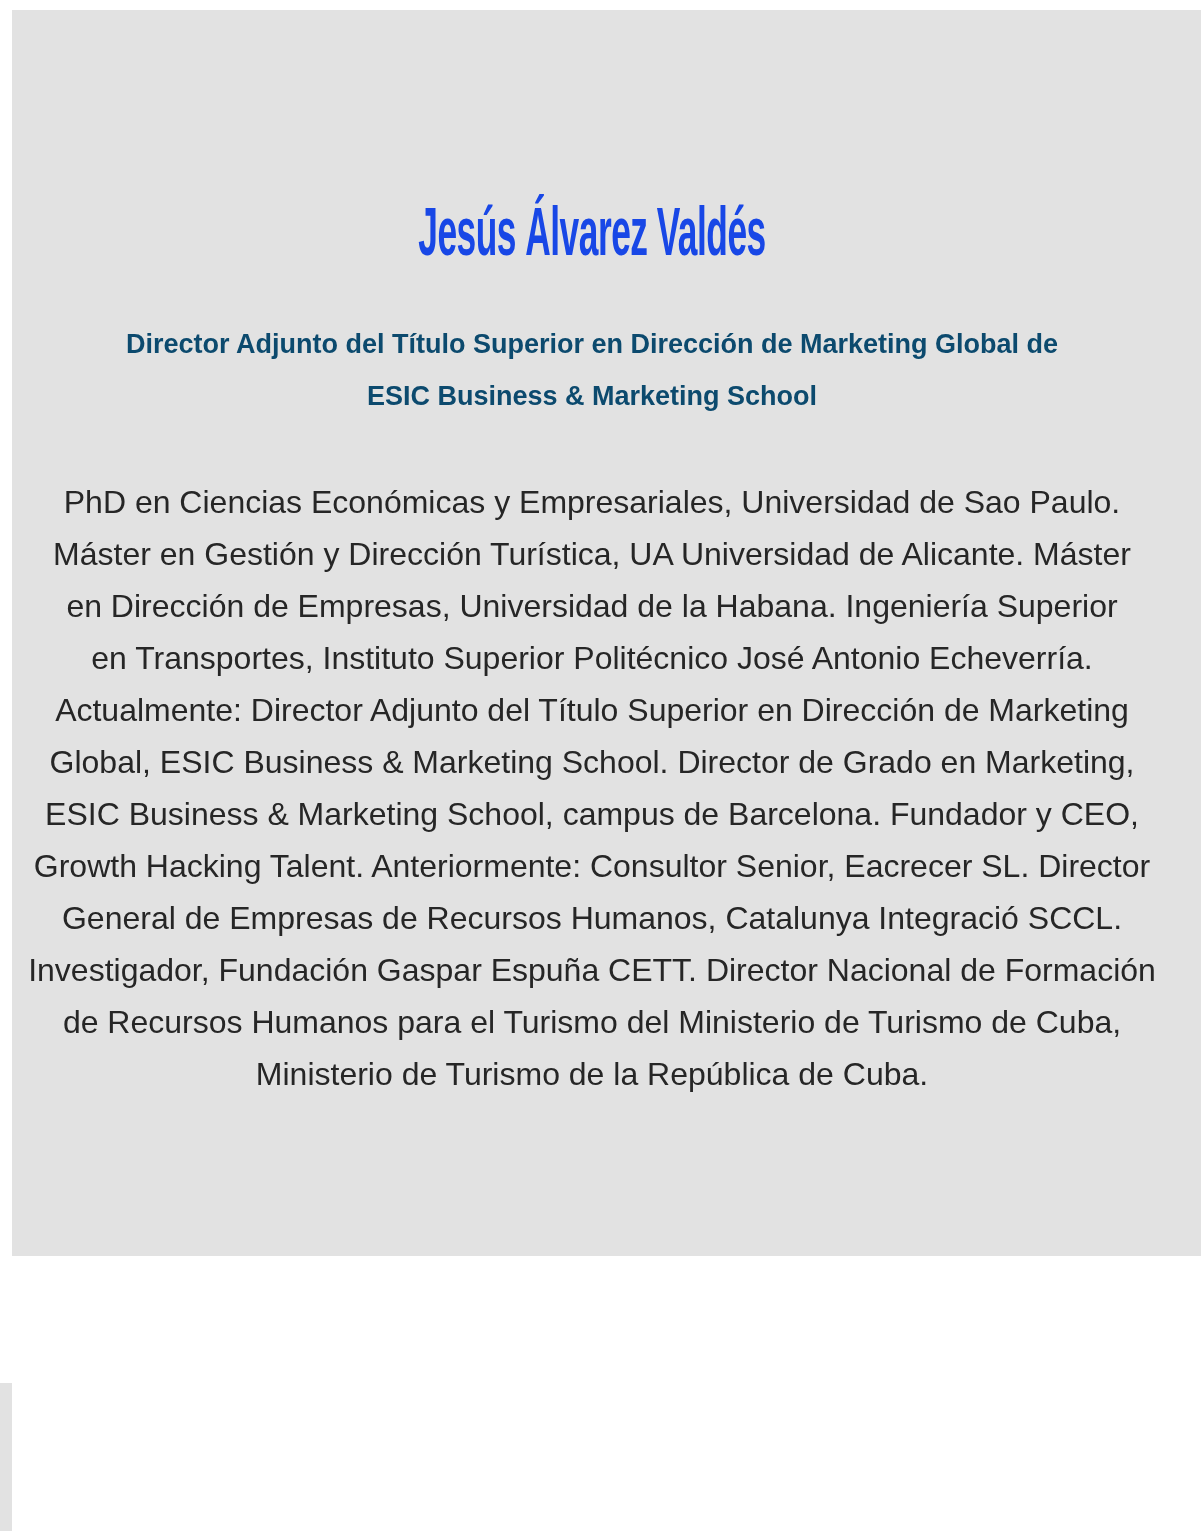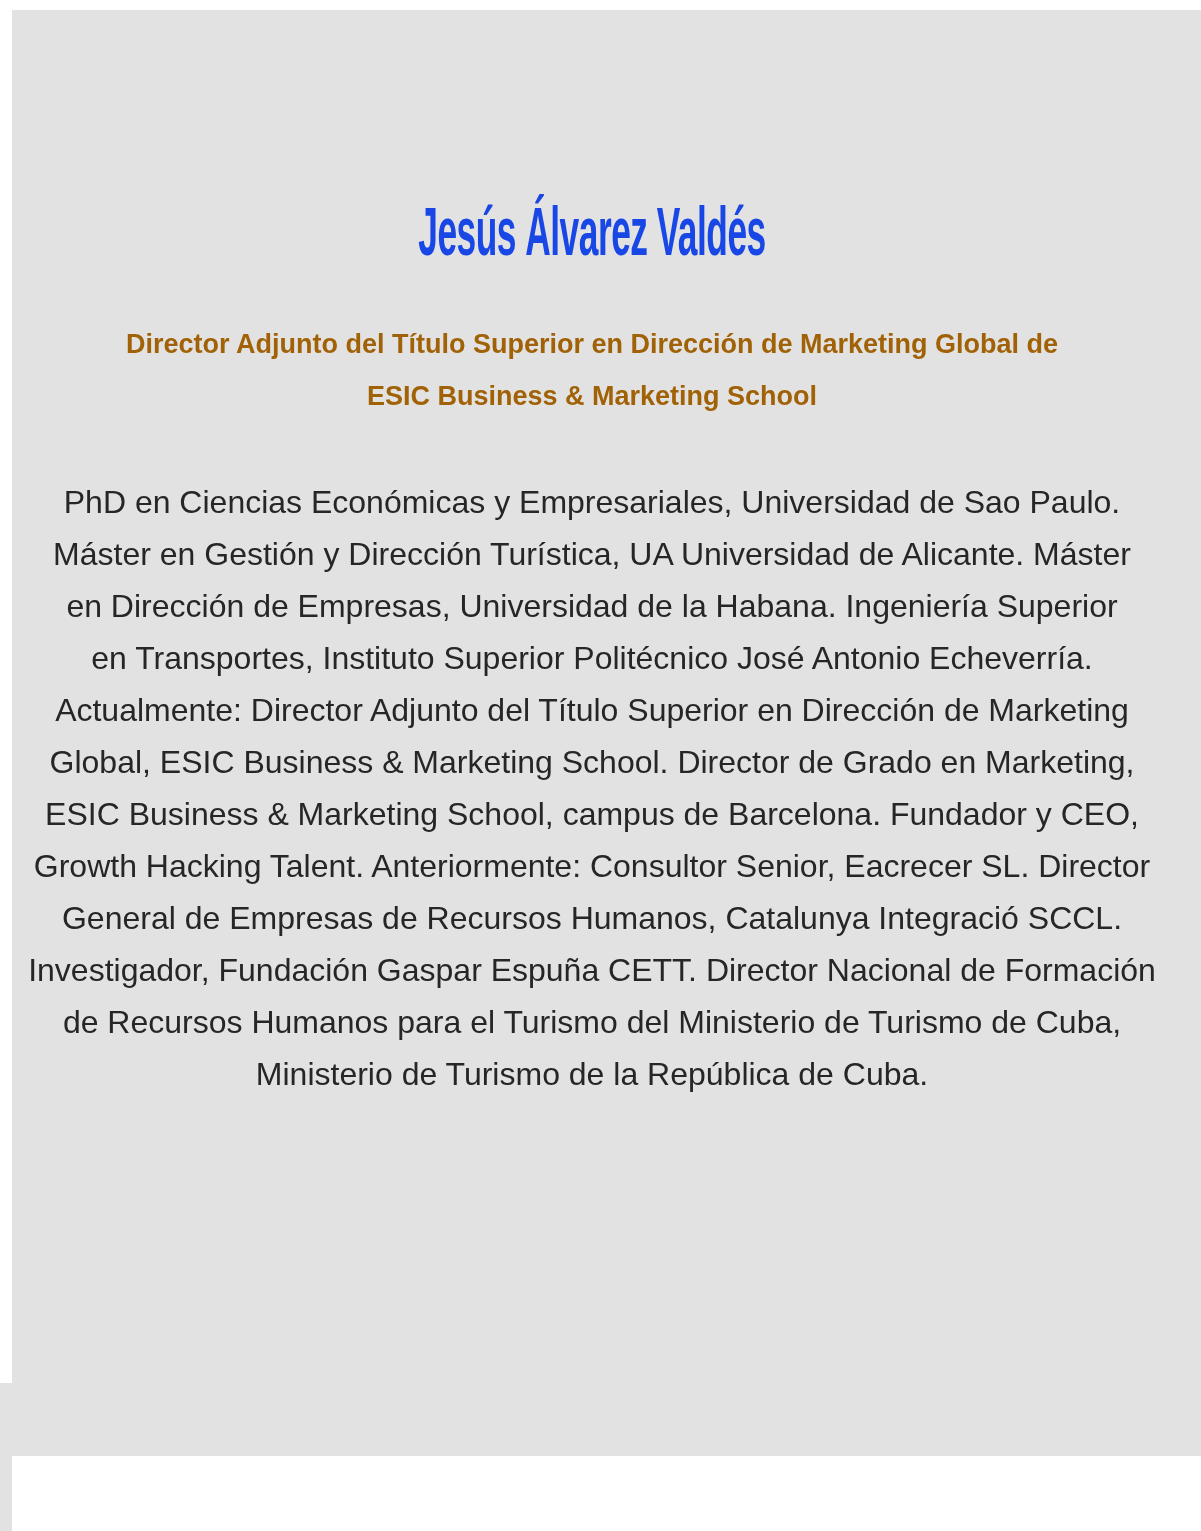--- a/index.html
+++ b/index.html
@@ -9,21 +9,21 @@
   body {
     width: 1201px;
     height: 1531px;
     background: #ffffff;
     font-family: "Liberation Sans", sans-serif;
     overflow: hidden;
   }
   .page {
     position: relative;
     width: 1201px;
-    height: 1456px;
+    height: 1256px;
     background: #ffffff;
   }
   
   .panel {
     position: absolute;
     top: 10px;
     left: 12px;
     right: 0;
     bottom: 0;
     background: #e2e2e2;
@@ -58,21 +58,21 @@
     display: inline-block;
     transform: scaleX(0.52);
     transform-origin: 50% 50%;
     letter-spacing: -1px;
   }
   h2.role {
     margin: 52px 0 0 0;
     font-size: 27px;
     line-height: 52px;
     font-weight: 700;
-    color: #a16207;
+    color: #0c4a6e;
     white-space: pre-line;
     text-align: center;
   }
   p.bio {
     margin: 54px 0 0 0;
     font-size: 32px;
     line-height: 52px;
     font-weight: 400;
     color: #262626;
     white-space: pre-line;

